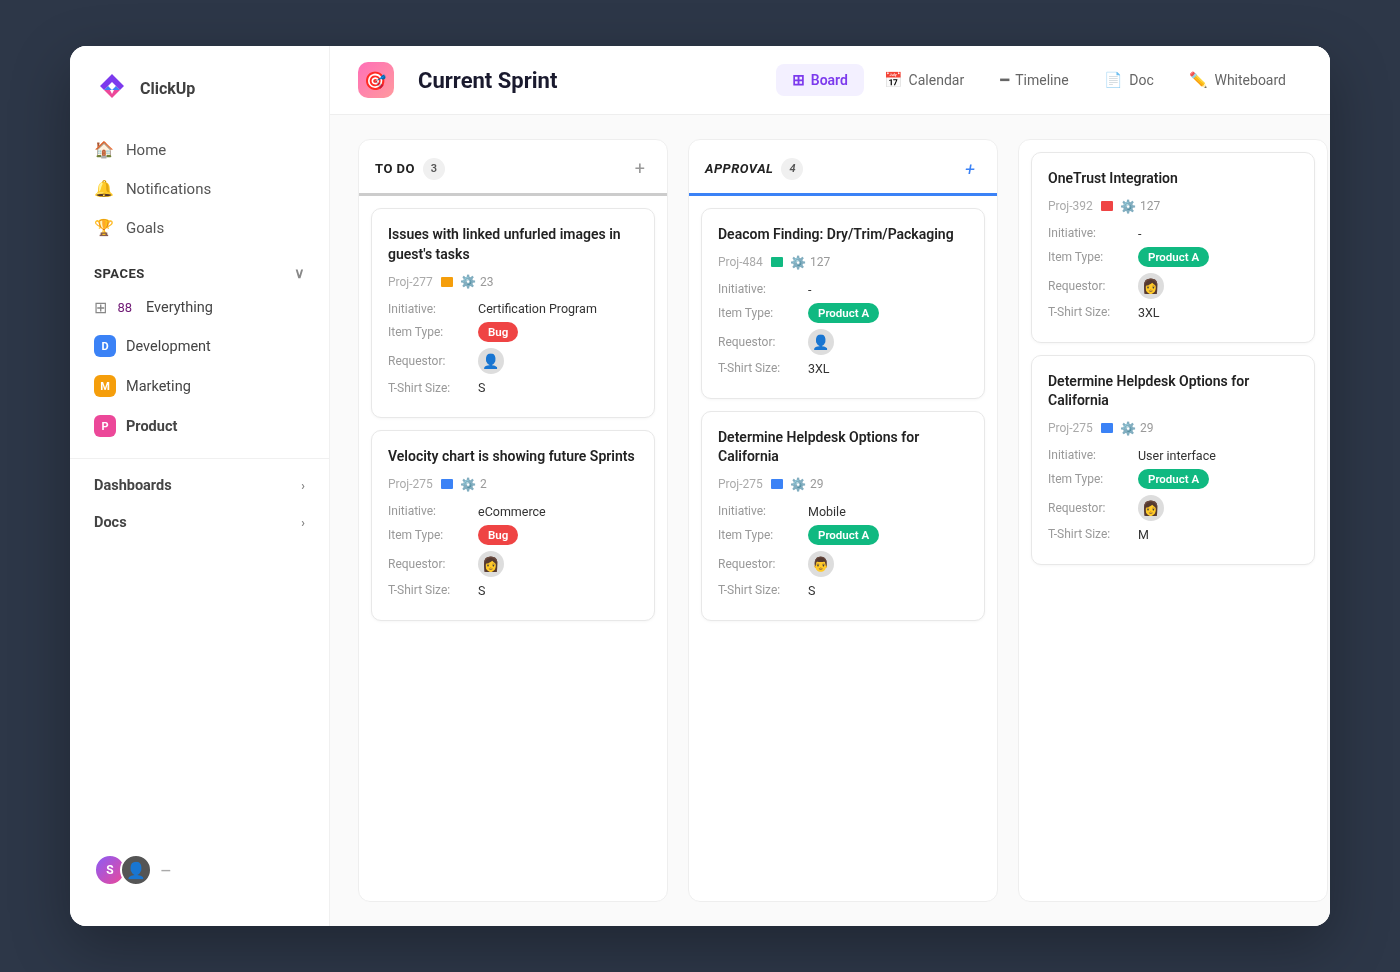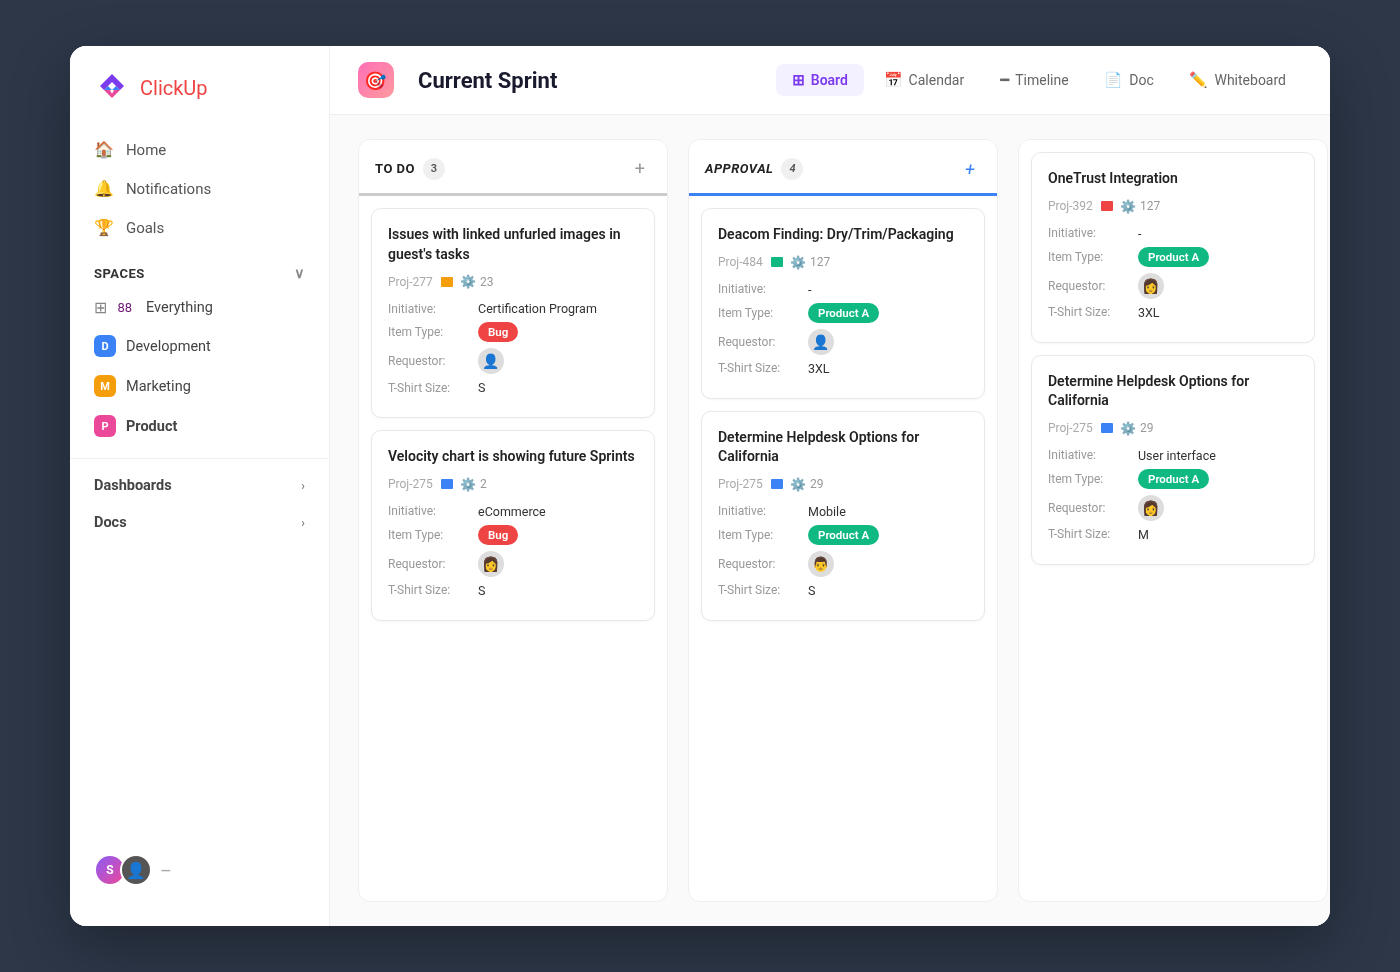--- a/index.html
+++ b/index.html
@@ -35,23 +35,23 @@
       display: flex;
       align-items: center;
       gap: 10px;
       padding: 0 24px 24px;
     }
     .logo-icon {
       width: 36px;
       height: 36px;
     }
     .logo-text {
-      font-size: 20px;
-      font-weight: 400;
-      color: #ef4444;
+      font-size: 16px;
+      font-weight: 700;
+      color: #404040;
     }
     .nav-item {
       display: flex;
       align-items: center;
       gap: 12px;
       padding: 10px 24px;
       cursor: pointer;
       color: #555;
       font-size: 15px;
       border-radius: 0;

